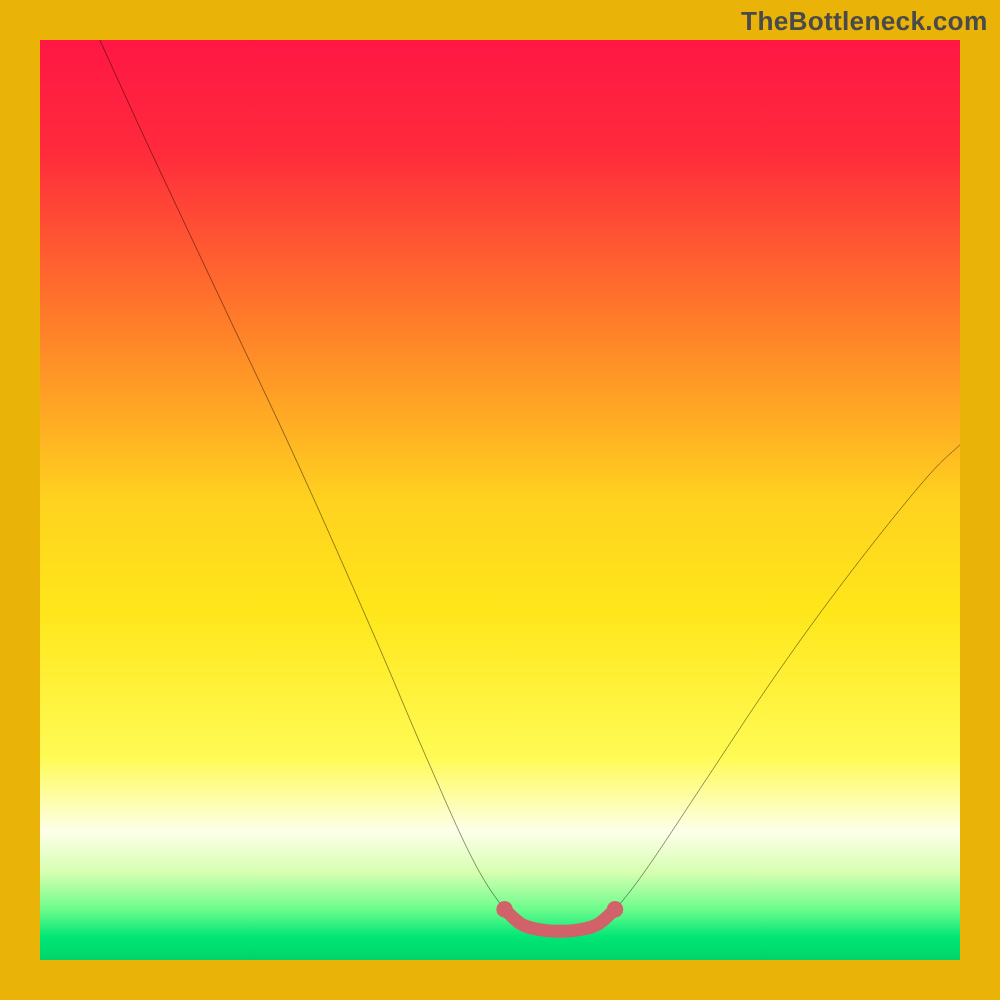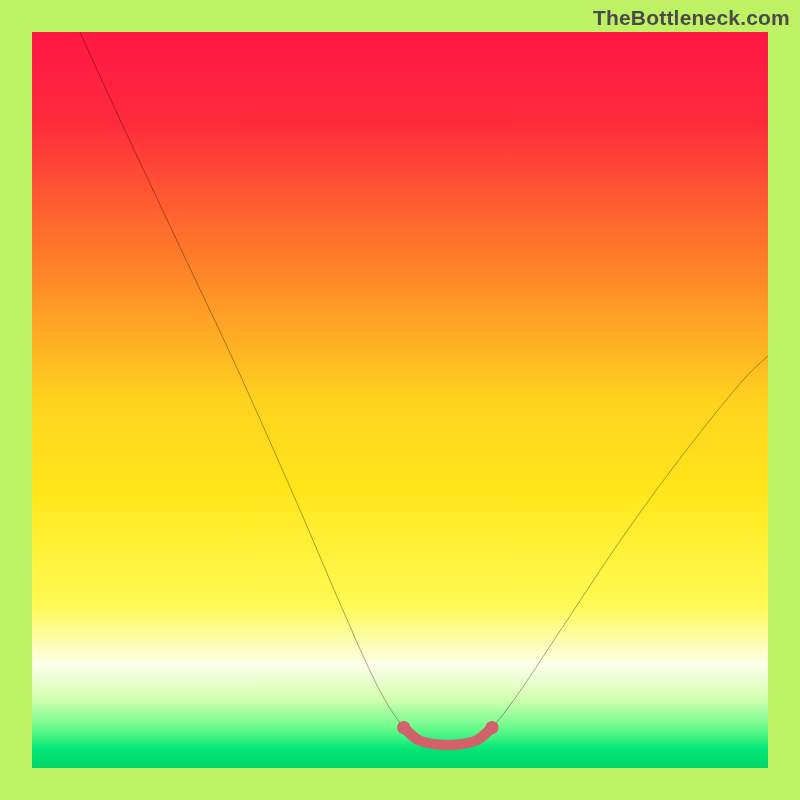--- a/index.html
+++ b/index.html
@@ -8,21 +8,21 @@
     width: 800px;
     height: 800px;
     overflow: hidden;
     background: #000;
     font-family: Arial, Helvetica, sans-serif;
   }
   .frame {
     position: relative;
     width: 800px;
     height: 800px;
-    background: #bef264;
+    background: #eab308;
   }
   .plot {
     position: absolute;
     left: 32px;
     top: 32px;
     width: 736px;
     height: 736px;
     overflow: hidden;
   }
   .watermark {

